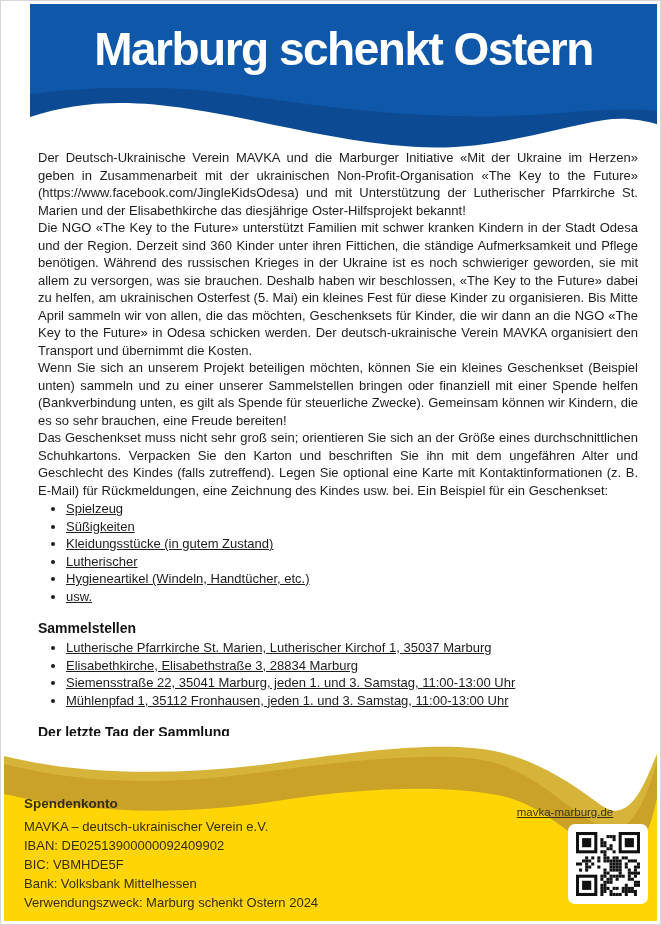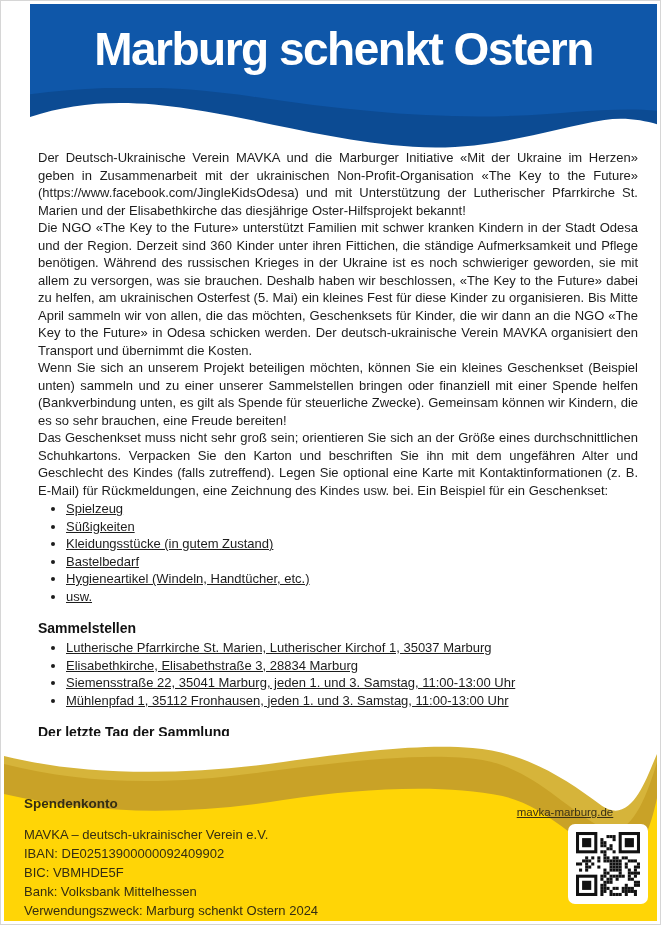--- a/index.html
+++ b/index.html
@@ -26,21 +26,21 @@
   }
   .content ul{margin:1px 0 0 0;padding-left:28px;list-style:disc;text-align:left;}
   .content li{margin:0;padding:0;text-decoration:underline;}
   .deadline-date{text-align:left;}
   
   .footer{position:absolute;left:3px;right:3px;bottom:3px;height:185px;background:#ffffff;}
   .footer-wave{position:absolute;inset:0;width:100%;height:100%;display:block;}
   .footer-text{
     position:absolute;left:20px;top:58px;color:#352e12;font-size:13px;line-height:19px;
   }
-  .footer-text .footer-heading{font-weight:bold;font-size:13.5px;margin-bottom:12px;}
+  .footer-text .footer-heading{font-weight:bold;font-size:13.5px;margin-bottom:4px;}
   .website-label{
     position:absolute;right:12px;top:70px;width:160px;text-align:center;
     color:#3a3013;font-size:11.5px;text-decoration:underline;
   }
   .qr-panel{
     position:absolute;right:9px;top:88px;width:80px;height:80px;
     background:#ffffff;border-radius:7px;
     display:flex;align-items:center;justify-content:center;
   }
   .qr-panel svg{display:block;}
@@ -61,21 +61,21 @@
   <main class="content">
     <p>Der Deutsch-Ukrainische Verein MAVKA und die Marburger Initiative «Mit der Ukraine im Herzen» geben in Zusammenarbeit mit der ukrainischen Non-Profit-Organisation «The Key to the Future» (https://www.facebook.com/JingleKidsOdesa) und mit Unterstützung der Lutherischer Pfarrkirche St. Marien und der Elisabethkirche das diesjährige Oster-Hilfsprojekt bekannt!</p>
     <p>Die NGO «The Key to the Future» unterstützt Familien mit schwer kranken Kindern in der Stadt Odesa und der Region. Derzeit sind 360 Kinder unter ihren Fittichen, die ständige Aufmerksamkeit und Pflege benötigen. Während des russischen Krieges in der Ukraine ist es noch schwieriger geworden, sie mit allem zu versorgen, was sie brauchen. Deshalb haben wir beschlossen, «The Key to the Future» dabei zu helfen, am ukrainischen Osterfest (5. Mai) ein kleines Fest für diese Kinder zu organisieren. Bis Mitte April sammeln wir von allen, die das möchten, Geschenksets für Kinder, die wir dann an die NGO «The Key to the Future» in Odesa schicken werden. Der deutsch-ukrainische Verein MAVKA organisiert den Transport und übernimmt die Kosten.</p>
     <p>Wenn Sie sich an unserem Projekt beteiligen möchten, können Sie ein kleines Geschenkset (Beispiel unten) sammeln und zu einer unserer Sammelstellen bringen oder finanziell mit einer Spende helfen (Bankverbindung unten, es gilt als Spende für steuerliche Zwecke). Gemeinsam können wir Kindern, die es so sehr brauchen, eine Freude bereiten!</p>
 
     <p>Das Geschenkset muss nicht sehr groß sein; orientieren Sie sich an der Größe eines durchschnittlichen Schuhkartons. Verpacken Sie den Karton und beschriften Sie ihn mit dem ungefähren Alter und Geschlecht des Kindes (falls zutreffend). Legen Sie optional eine Karte mit Kontaktinformationen (z. B. E-Mail) für Rückmeldungen, eine Zeichnung des Kindes usw. bei. Ein Beispiel für ein Geschenkset:</p>
     <ul>
       <li>Spielzeug</li>
       <li>Süßigkeiten</li>
       <li>Kleidungsstücke (in gutem Zustand)</li>
-      <li>Bastelbedarf</li>
+      <li>Lutherischer</li>
       <li>Hygieneartikel (Windeln, Handtücher, etc.)</li>
       <li>usw.</li>
     </ul>
 
     <h2>Sammelstellen</h2>
     <ul>
       <li>Lutherische Pfarrkirche St. Marien, Lutherischer Kirchof 1, 35037 Marburg</li>
       <li>Elisabethkirche, Elisabethstraße 3, 28834 Marburg</li>
       <li>Siemensstraße 22, 35041 Marburg, jeden 1. und 3. Samstag, 11:00-13:00 Uhr</li>
       <li>Mühlenpfad 1, 35112 Fronhausen, jeden 1. und 3. Samstag, 11:00-13:00 Uhr</li>

